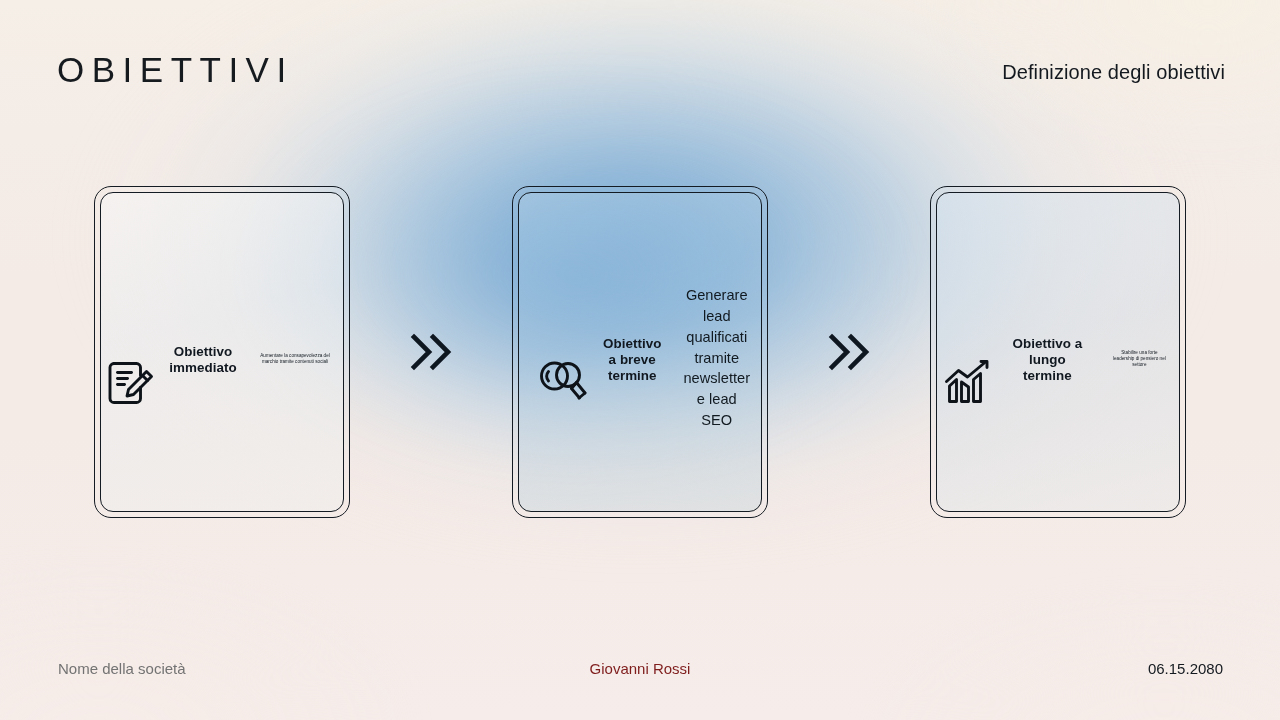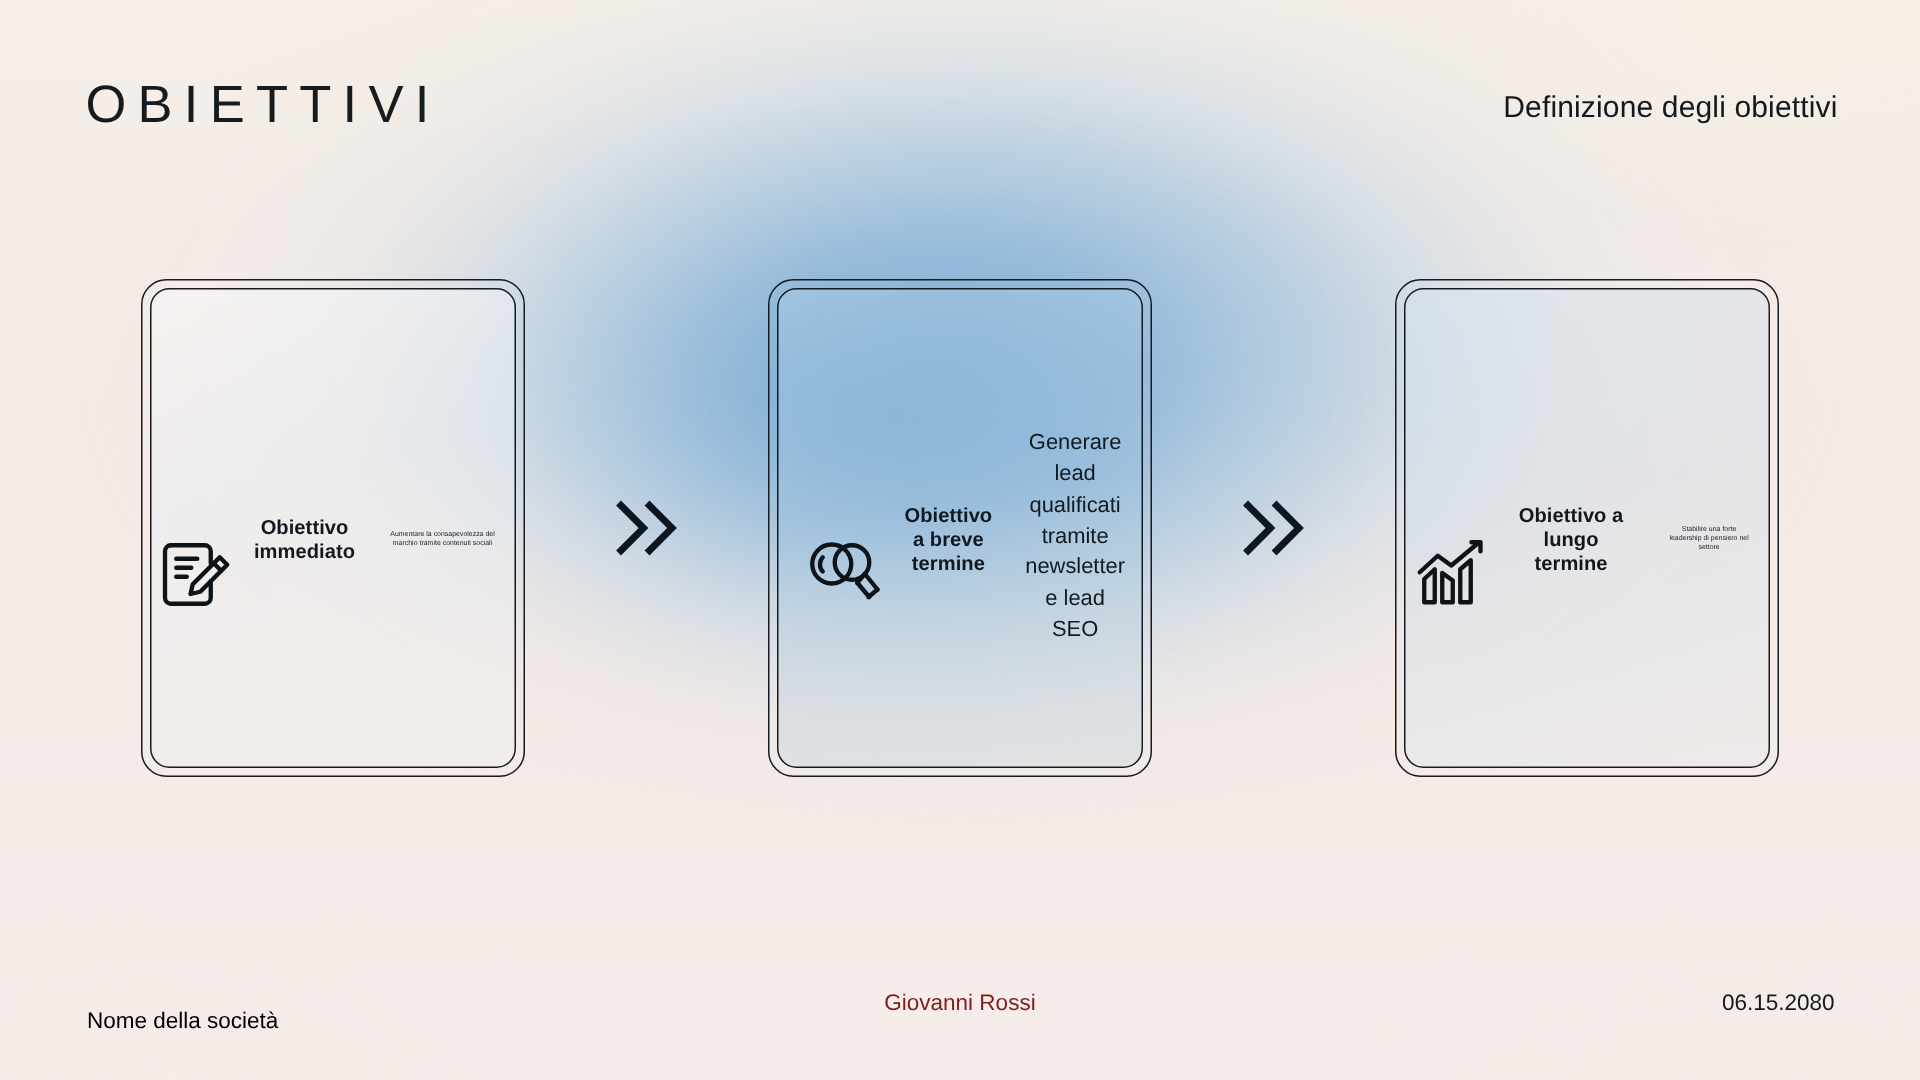--- a/index.html
+++ b/index.html
@@ -220,24 +220,24 @@
   .footer {
     position: absolute;
     left: 0;
     right: 0;
     bottom: 0;
     height: 86px;
   }
   .footer-left {
     position: absolute;
     left: 58px;
-    top: 38px;
+    top: 26px;
     font-size: 15px;
     font-weight: 500;
-    color: #000000;
+    color: #737373;
     white-space: nowrap;
   }
   .footer-center {
     position: absolute;
     left: 0;
     right: 0;
     top: 26px;
     text-align: center;
     font-size: 15px;
     font-weight: 400;

